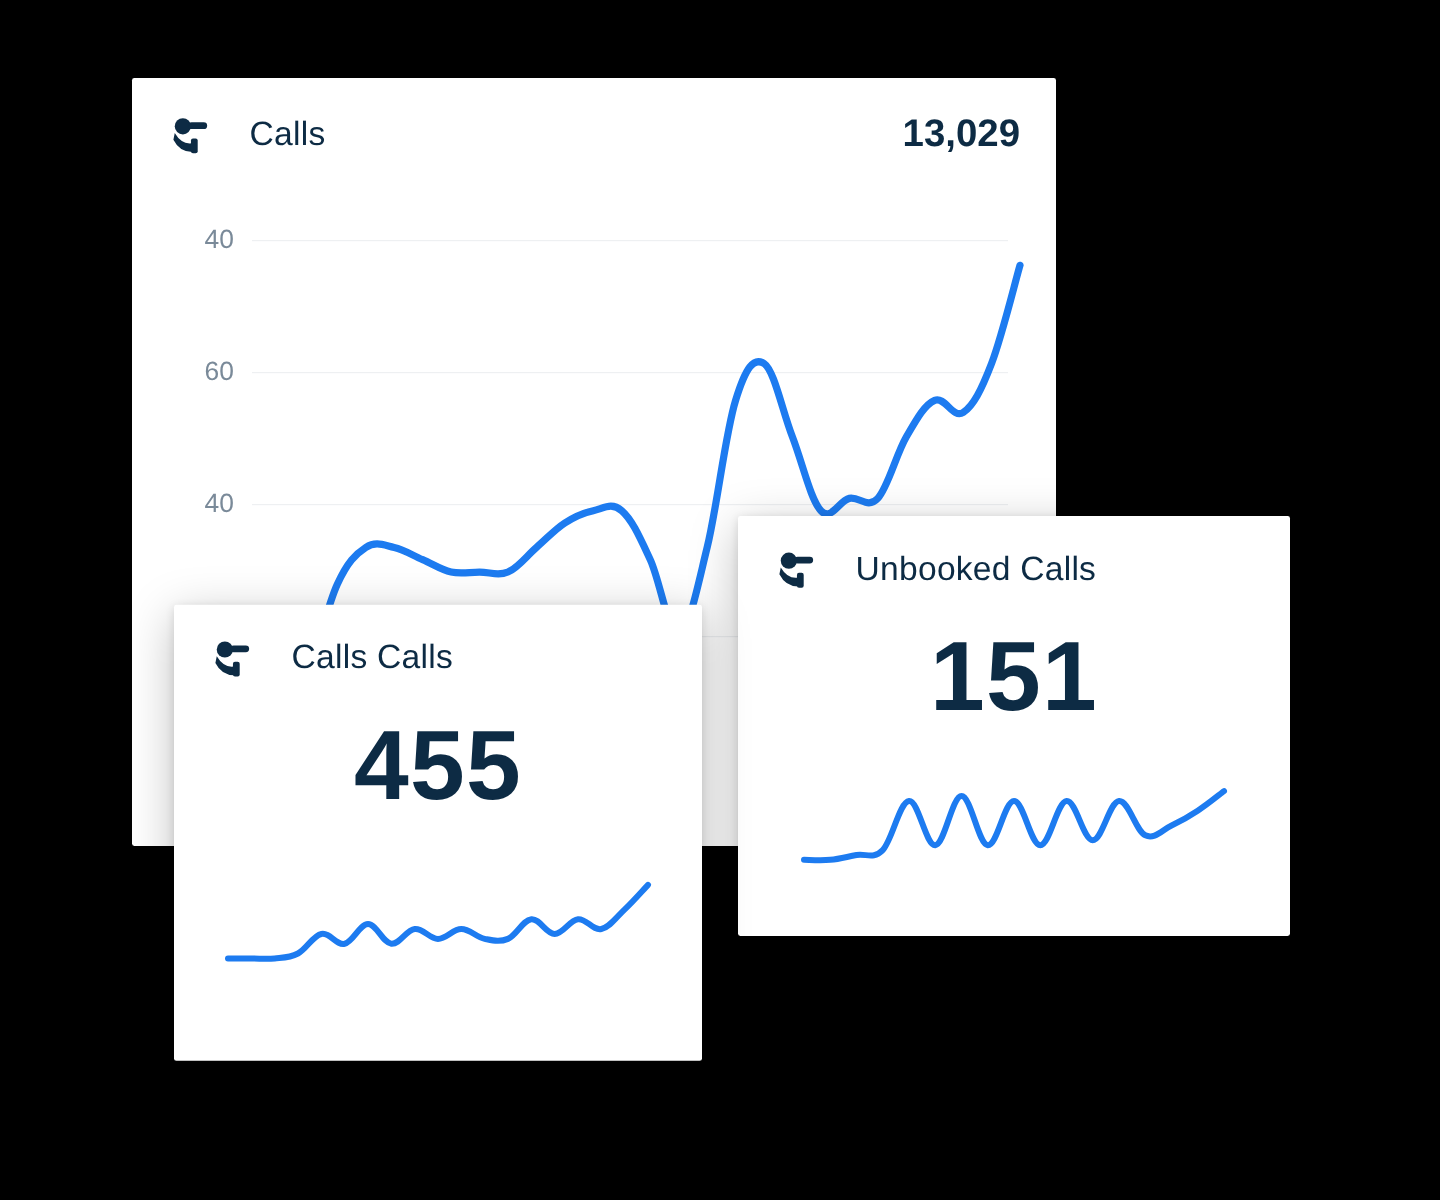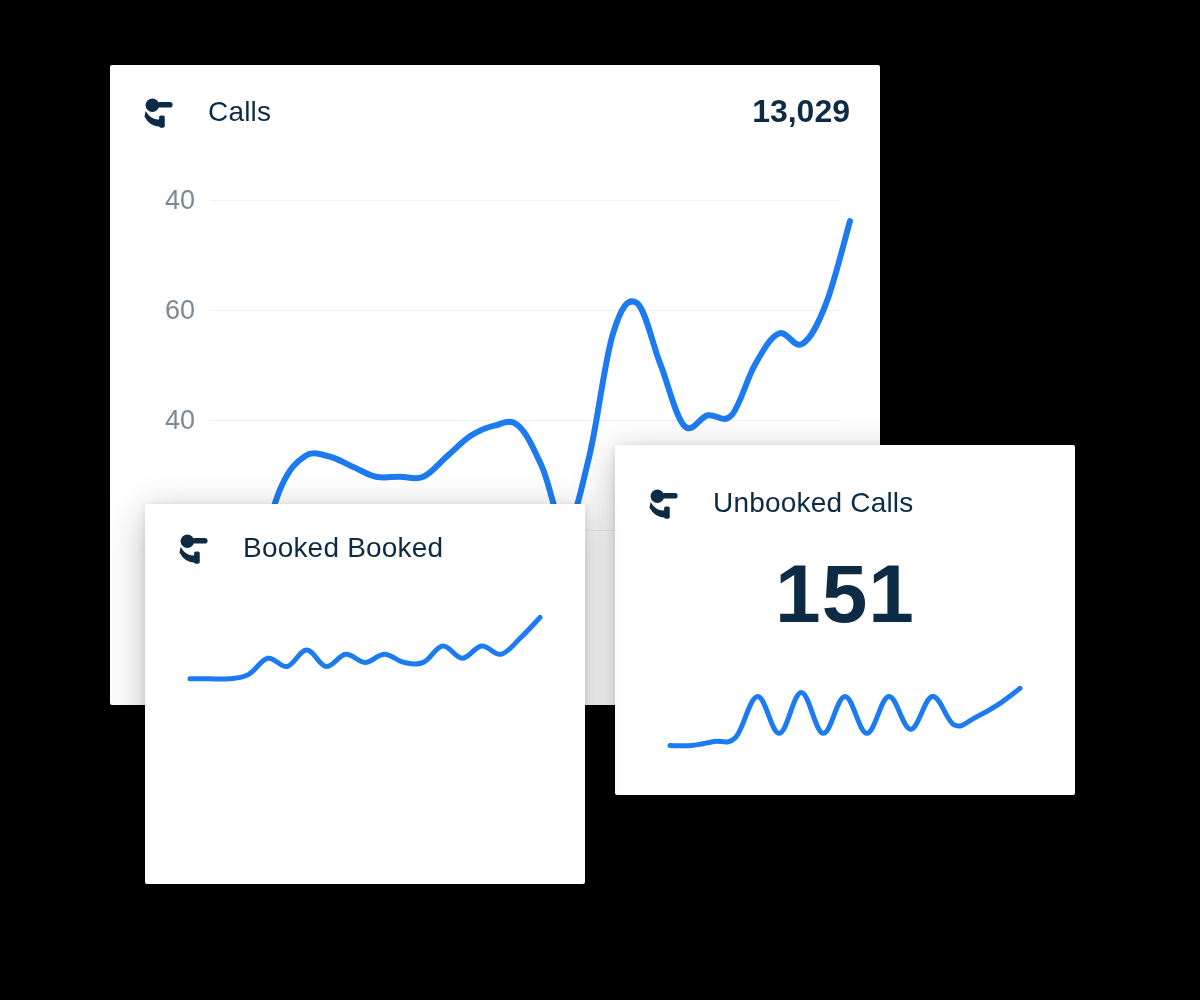--- a/index.html
+++ b/index.html
@@ -27,24 +27,24 @@
   .card-booked {
     left: 145px;
     top: 504px;
     width: 440px;
     height: 380px;
     padding: 26px 30px 20px 30px;
     z-index: 2;
   }
   .card-unbooked {
     left: 615px;
-    top: 445px;
+    top: 430px;
     width: 460px;
     height: 350px;
-    padding: 40px 30px 20px 30px;
+    padding: 26px 30px 20px 30px;
     z-index: 1;
   }
   .card-header {
     display: flex;
     align-items: center;
     gap: 32px;
   }
   .icon-logo {
     width: 36px;
     height: 36px;
@@ -79,21 +79,21 @@
     position: absolute;
     left: 70px;
     right: 10px;
     border-top: 1px solid #eef0f2;
   }
   .y-label {
     position: absolute;
     left: 0;
     width: 55px;
     text-align: right;
-    font-size: 27px;
+    font-size: 22px;
     color: #7a8a99;
     transform: translateY(-50%);
   }
   .main-svg {
     position: absolute;
     left: 70px;
     top: 0;
     width: 640px;
     height: 460px;
     overflow: visible;
@@ -157,22 +157,23 @@
     <span class="icon-logo">
       <svg viewBox="0 0 64 64" width="36" height="36">
         <g fill="#0d2b44">
           <circle cx="22" cy="20" r="12"></circle>
           <rect x="30" y="14" width="28" height="10" rx="5"></rect>
           <path d="M10 30 Q22 50 40 44 L40 58 Q18 60 8 40 Z"></path>
           <rect x="34" y="38" width="10" height="22" rx="3"></rect>
         </g>
       </svg>
     </span>
-    <div class="card-title">Booked Booked</div>
+    <div class="card-title">Calls Calls</div>
   </div>
+  <div class="big-number">455</div>
   <div class="spark-holder">
     <svg class="spark-svg" viewBox="0 0 350 90">
       <path id="booked-path" class="line spark-line" d="M0.0,77.7 C3.5,77.7 12.4,77.7 19.4,77.7 C26.4,77.7 31.9,78.5 38.9,77.7 C45.9,77.0 51.3,77.3 58.3,73.6 C65.3,70.0 70.8,58.7 77.8,57.3 C84.8,55.8 90.2,66.9 97.2,65.5 C104.2,64.0 109.7,49.1 116.7,49.1 C123.7,49.1 129.1,64.7 136.1,65.5 C143.1,66.2 148.6,53.9 155.6,53.2 C162.6,52.4 168.0,61.4 175.0,61.4 C182.0,61.4 187.4,53.2 194.4,53.2 C201.4,53.2 206.9,59.9 213.9,61.4 C220.9,62.8 226.3,64.3 233.3,61.4 C240.3,58.4 245.8,45.7 252.8,45.0 C259.8,44.3 265.2,57.3 272.2,57.3 C279.2,57.3 284.7,45.7 291.7,45.0 C298.7,44.3 304.1,54.7 311.1,53.2 C318.1,51.7 323.6,43.4 330.6,36.8 C337.6,30.2 346.5,20.0 350.0,16.4"></path>
     </svg>
   </div>
 </div>
 
 <div class="card card-unbooked">
   <div class="card-header">
     <span class="icon-logo">

